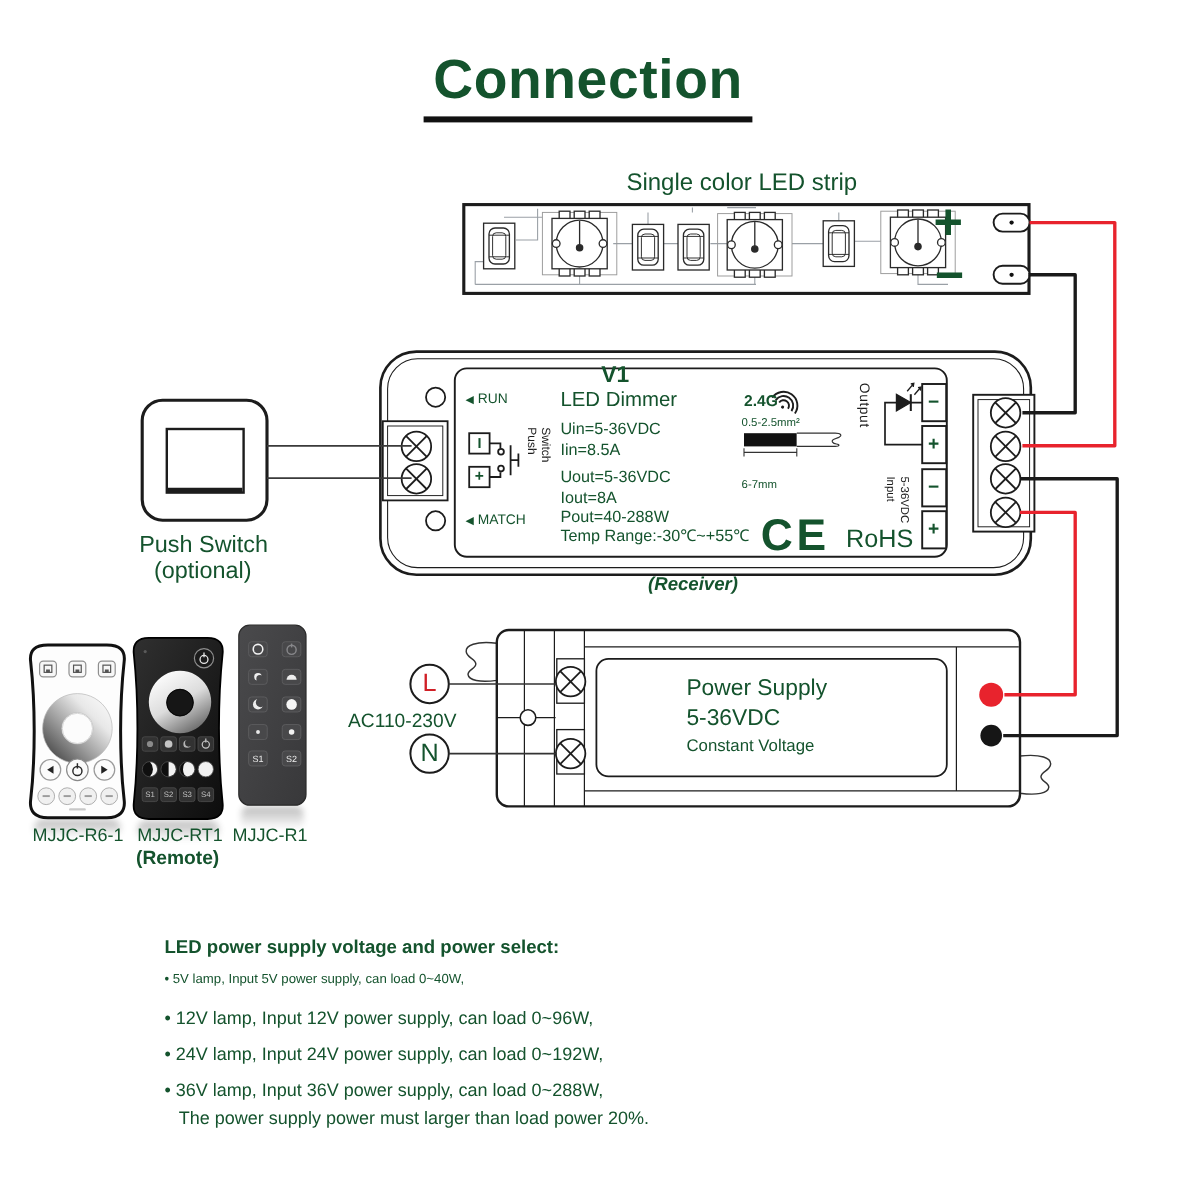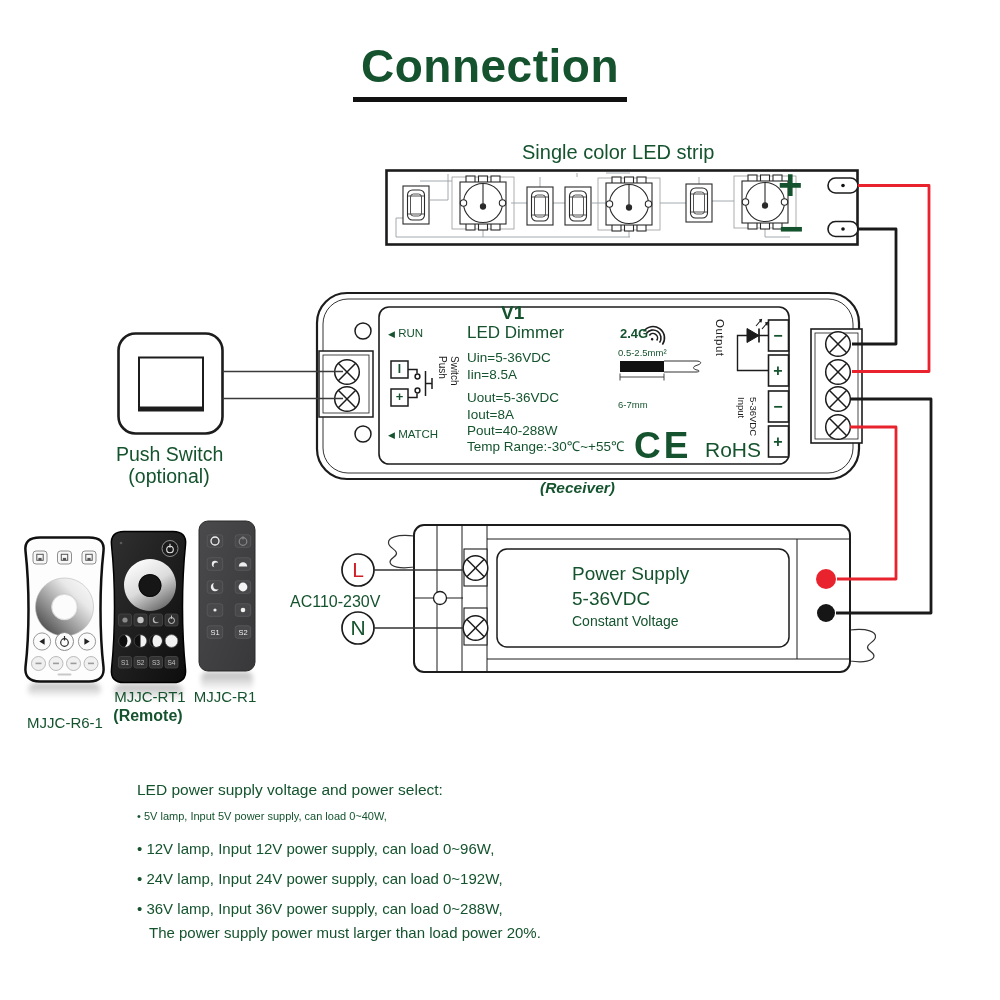--- a/index.html
+++ b/index.html
@@ -338,30 +338,30 @@
 <div class="refl" style="left:114px;top:684px;width:69px;height:17px;border-radius:8px;"></div>
 <div class="refl" style="left:201px;top:672px;width:52px;height:19px;border-radius:6px;"></div>
 
 <div class="t ctr" style="left:118.5px;top:658.5px;width:13px;font-size:6.5px;color:#c0c0c0;">S1</div>
 <div class="t ctr" style="left:134px;top:658.5px;width:13px;font-size:6.5px;color:#c0c0c0;">S2</div>
 <div class="t ctr" style="left:149.5px;top:658.5px;width:13px;font-size:6.5px;color:#c0c0c0;">S3</div>
 <div class="t ctr" style="left:165px;top:658.5px;width:13px;font-size:6.5px;color:#c0c0c0;">S4</div>
 <div class="t ctr" style="left:207px;top:628.5px;width:16px;font-size:7.5px;color:#ededed;">S1</div>
 <div class="t ctr" style="left:235px;top:628.5px;width:16px;font-size:7.5px;color:#ededed;">S2</div>
 
-<div class="t ctr" style="left:18px;top:688px;width:94px;font-size:15px;margin-top:26px;">MJJC-R6-1</div>
+<div class="t ctr" style="left:18px;top:688px;width:94px;font-size:15px;">MJJC-R6-1</div>
 <div class="t ctr" style="left:109px;top:688px;width:82px;font-size:15px;">MJJC-RT1</div>
 <div class="t ctr" style="left:190px;top:688px;width:70px;font-size:15px;">MJJC-R1</div>
 <div class="t ctr" style="left:102px;top:707px;width:92px;font-size:16px;font-weight:700;">(Remote)</div>
 
 <div class="t" style="left:572px;top:563px;font-size:19px;">Power Supply</div>
 <div class="t" style="left:572px;top:588px;font-size:19px;">5-36VDC</div>
 <div class="t" style="left:572px;top:613px;font-size:14px;">Constant Voltage</div>
 <div class="t" style="left:290px;top:593px;font-size:16px;">AC110-230V</div>
 <div class="t ctr" style="left:342px;top:554px;width:32px;height:32px;line-height:32px;font-size:21px;color:#d01f26;">L</div>
 <div class="t ctr" style="left:342px;top:612px;width:32px;height:32px;line-height:32px;font-size:21px;">N</div>
 
-<div class="t" style="left:137px;top:781px;font-size:15.5px;font-weight:400;">LED power supply voltage and power select:</div>
+<div class="t" style="left:137px;top:781px;font-size:15.5px;font-weight:700;">LED power supply voltage and power select:</div>
 <div class="t" style="left:137px;top:810px;font-size:11px;"><span>•</span>&nbsp;<span>5V lamp, Input 5V power supply, can load 0~40W,</span></div>
 <div class="t" style="left:137px;top:840px;font-size:15px;"><span>•</span>&nbsp;<span>12V lamp, Input 12V power supply, can load 0~96W,</span></div>
 <div class="t" style="left:137px;top:870px;font-size:15px;"><span>•</span>&nbsp;<span>24V lamp, Input 24V power supply, can load 0~192W,</span></div>
 <div class="t" style="left:137px;top:900px;font-size:15px;"><span>•</span>&nbsp;<span>36V lamp, Input 36V power supply, can load 0~288W,</span></div>
 <div class="t" style="left:149px;top:924px;font-size:15px;">The power supply power must larger than load power 20%.</div>
 
 </body></html>

